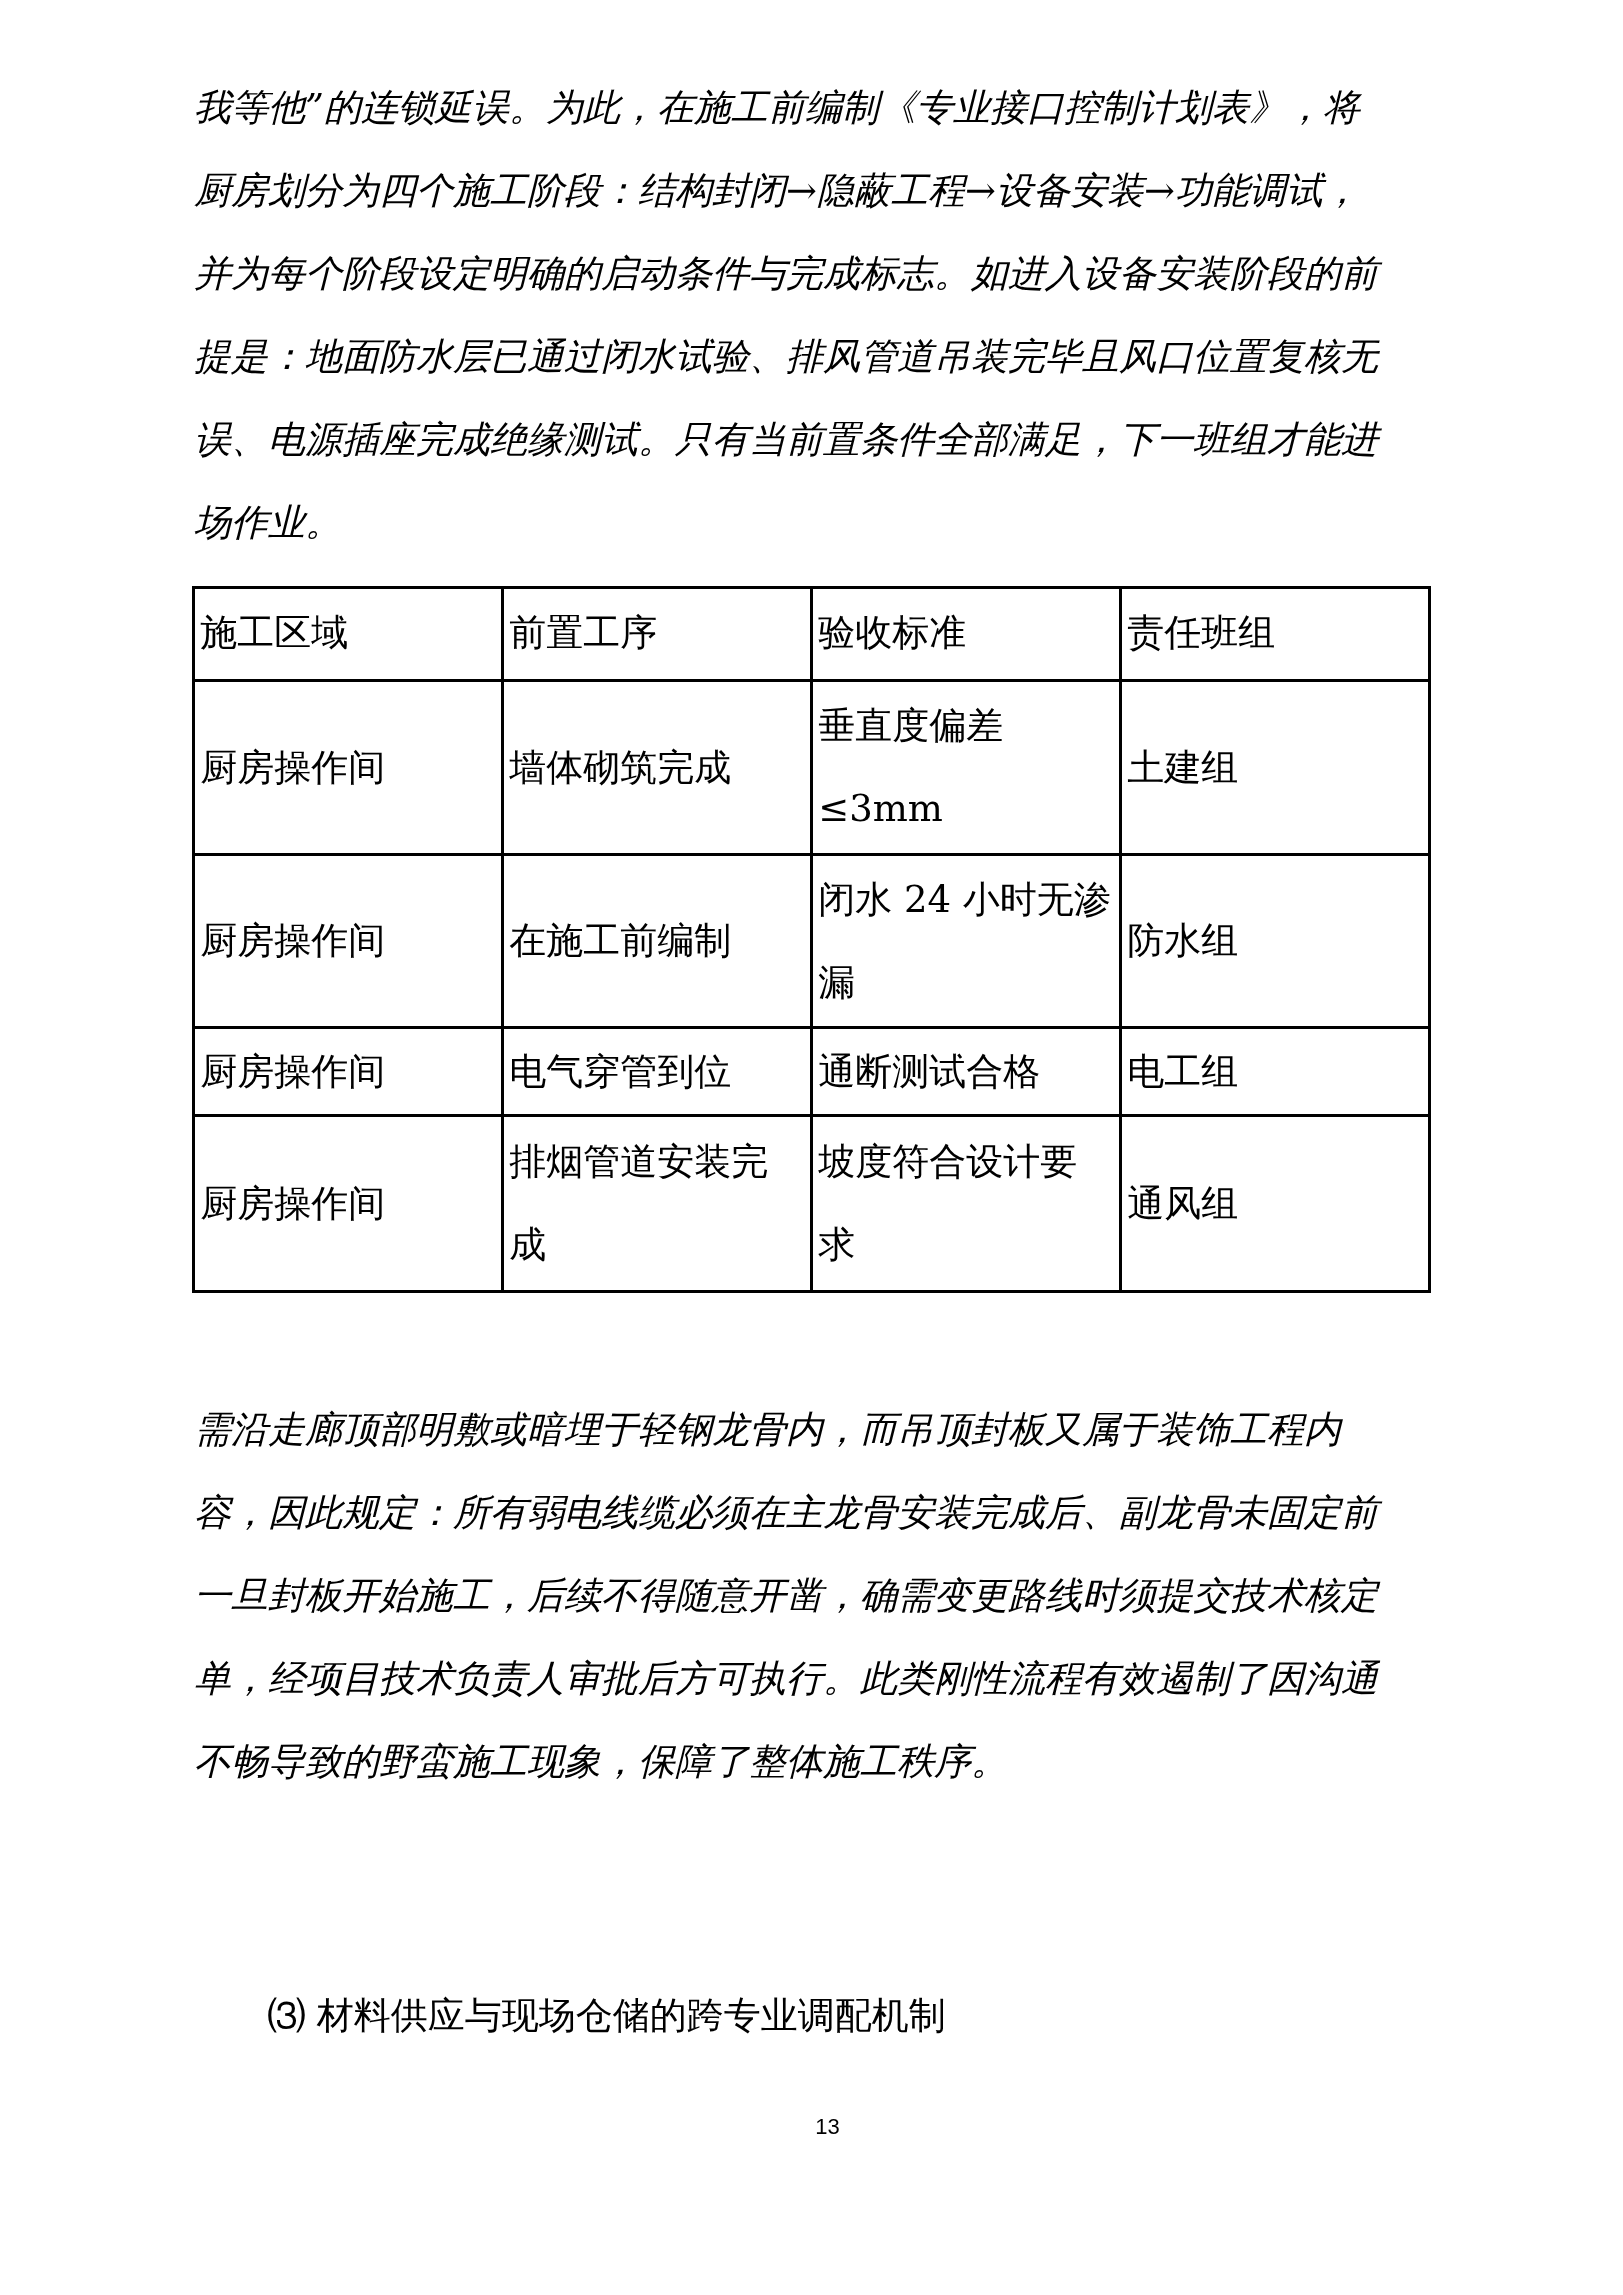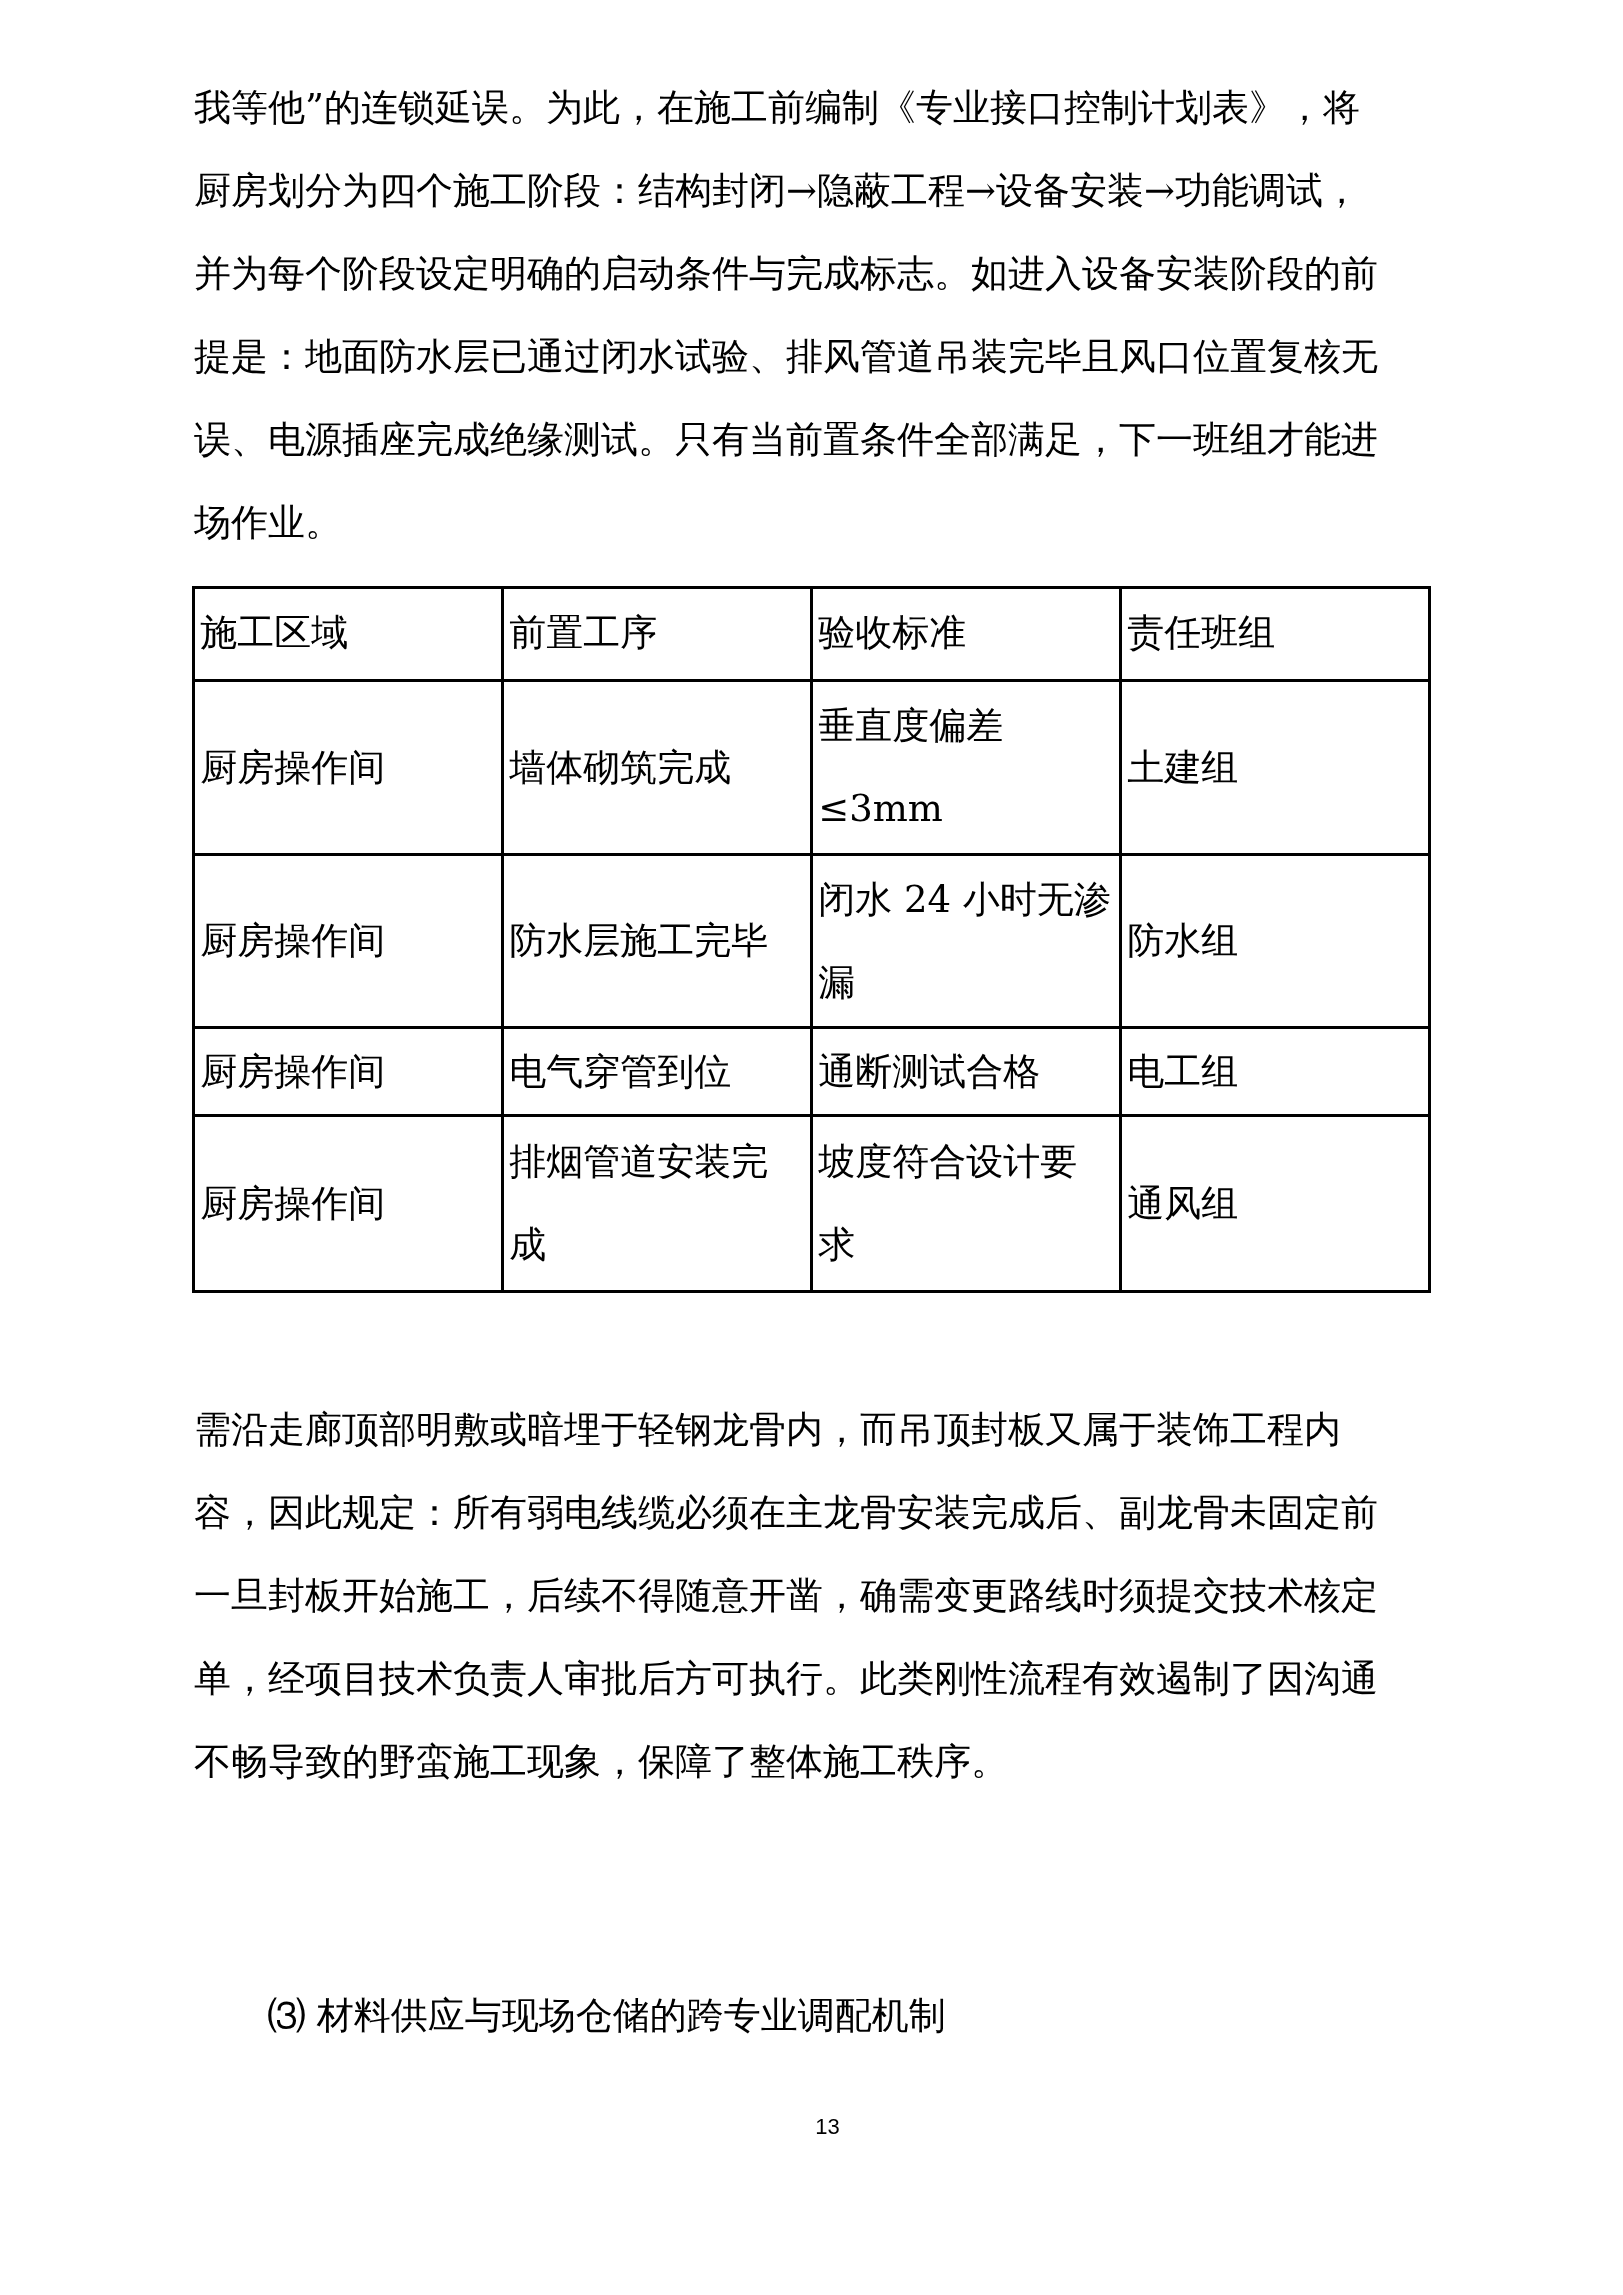--- a/index.html
+++ b/index.html
@@ -1,20 +1,20 @@
 <!DOCTYPE html>
 <html style="font-size:10.5px"><head>
 <meta charset="utf-8">
 <style>
   html, body { margin: 0; padding: 0; background: #ffffff; }
   body { width: 1623px; height: 2295px; position: relative; overflow: hidden;
          font-family: "DejaVu Serif", "Liberation Serif", serif; color: #000; }
   .page { position: absolute; left: 0; top: 0; width: 1623px; height: 2295px; }
   .para { position: absolute; left: 194px; width: 1224px; font-size: 37px;
-          line-height: 83px; text-align: justify; word-break: break-all; }
+          line-height: 83px; text-align: justify; word-break: break-all; font-style: italic; }
   .line { display: block; white-space: nowrap; }
   #p1 { top: 66px; }
   table.iface { position: absolute; left: 192px; top: 586px; width: 1239px;
                 border-collapse: collapse; table-layout: fixed; font-size: 37px; }
   table.iface td { border: 3.3px solid #000; vertical-align: middle; padding: 0 5.2px;
                    line-height: 83px; word-break: break-all; margin-left: 8px; }
   table.iface tr.hdr td { height: 86px; vertical-align: top; padding-top: 3.9px; line-height: 79px; }
   table.iface tr.r1 td { height: 171px; }
   table.iface tr.r2 td { height: 170px; }
   table.iface tr.r3 td { height: 85px; }
@@ -56,21 +56,21 @@
       <td>厨房操作间</td>
       <td>墙体砌筑完成</td>
       <td>
         <span class="line">垂直度偏差</span>
         <span class="line">≤3mm</span>
       </td>
       <td>土建组</td>
     </tr>
     <tr class="r2">
       <td>厨房操作间</td>
-      <td>防水层施工完毕</td>
+      <td>在施工前编制</td>
       <td>
         <span class="line">闭水 24 小时无渗</span>
         <span class="line">漏</span>
       </td>
       <td>防水组</td>
     </tr>
     <tr class="r3">
       <td>厨房操作间</td>
       <td>电气穿管到位</td>
       <td>通断测试合格</td>

